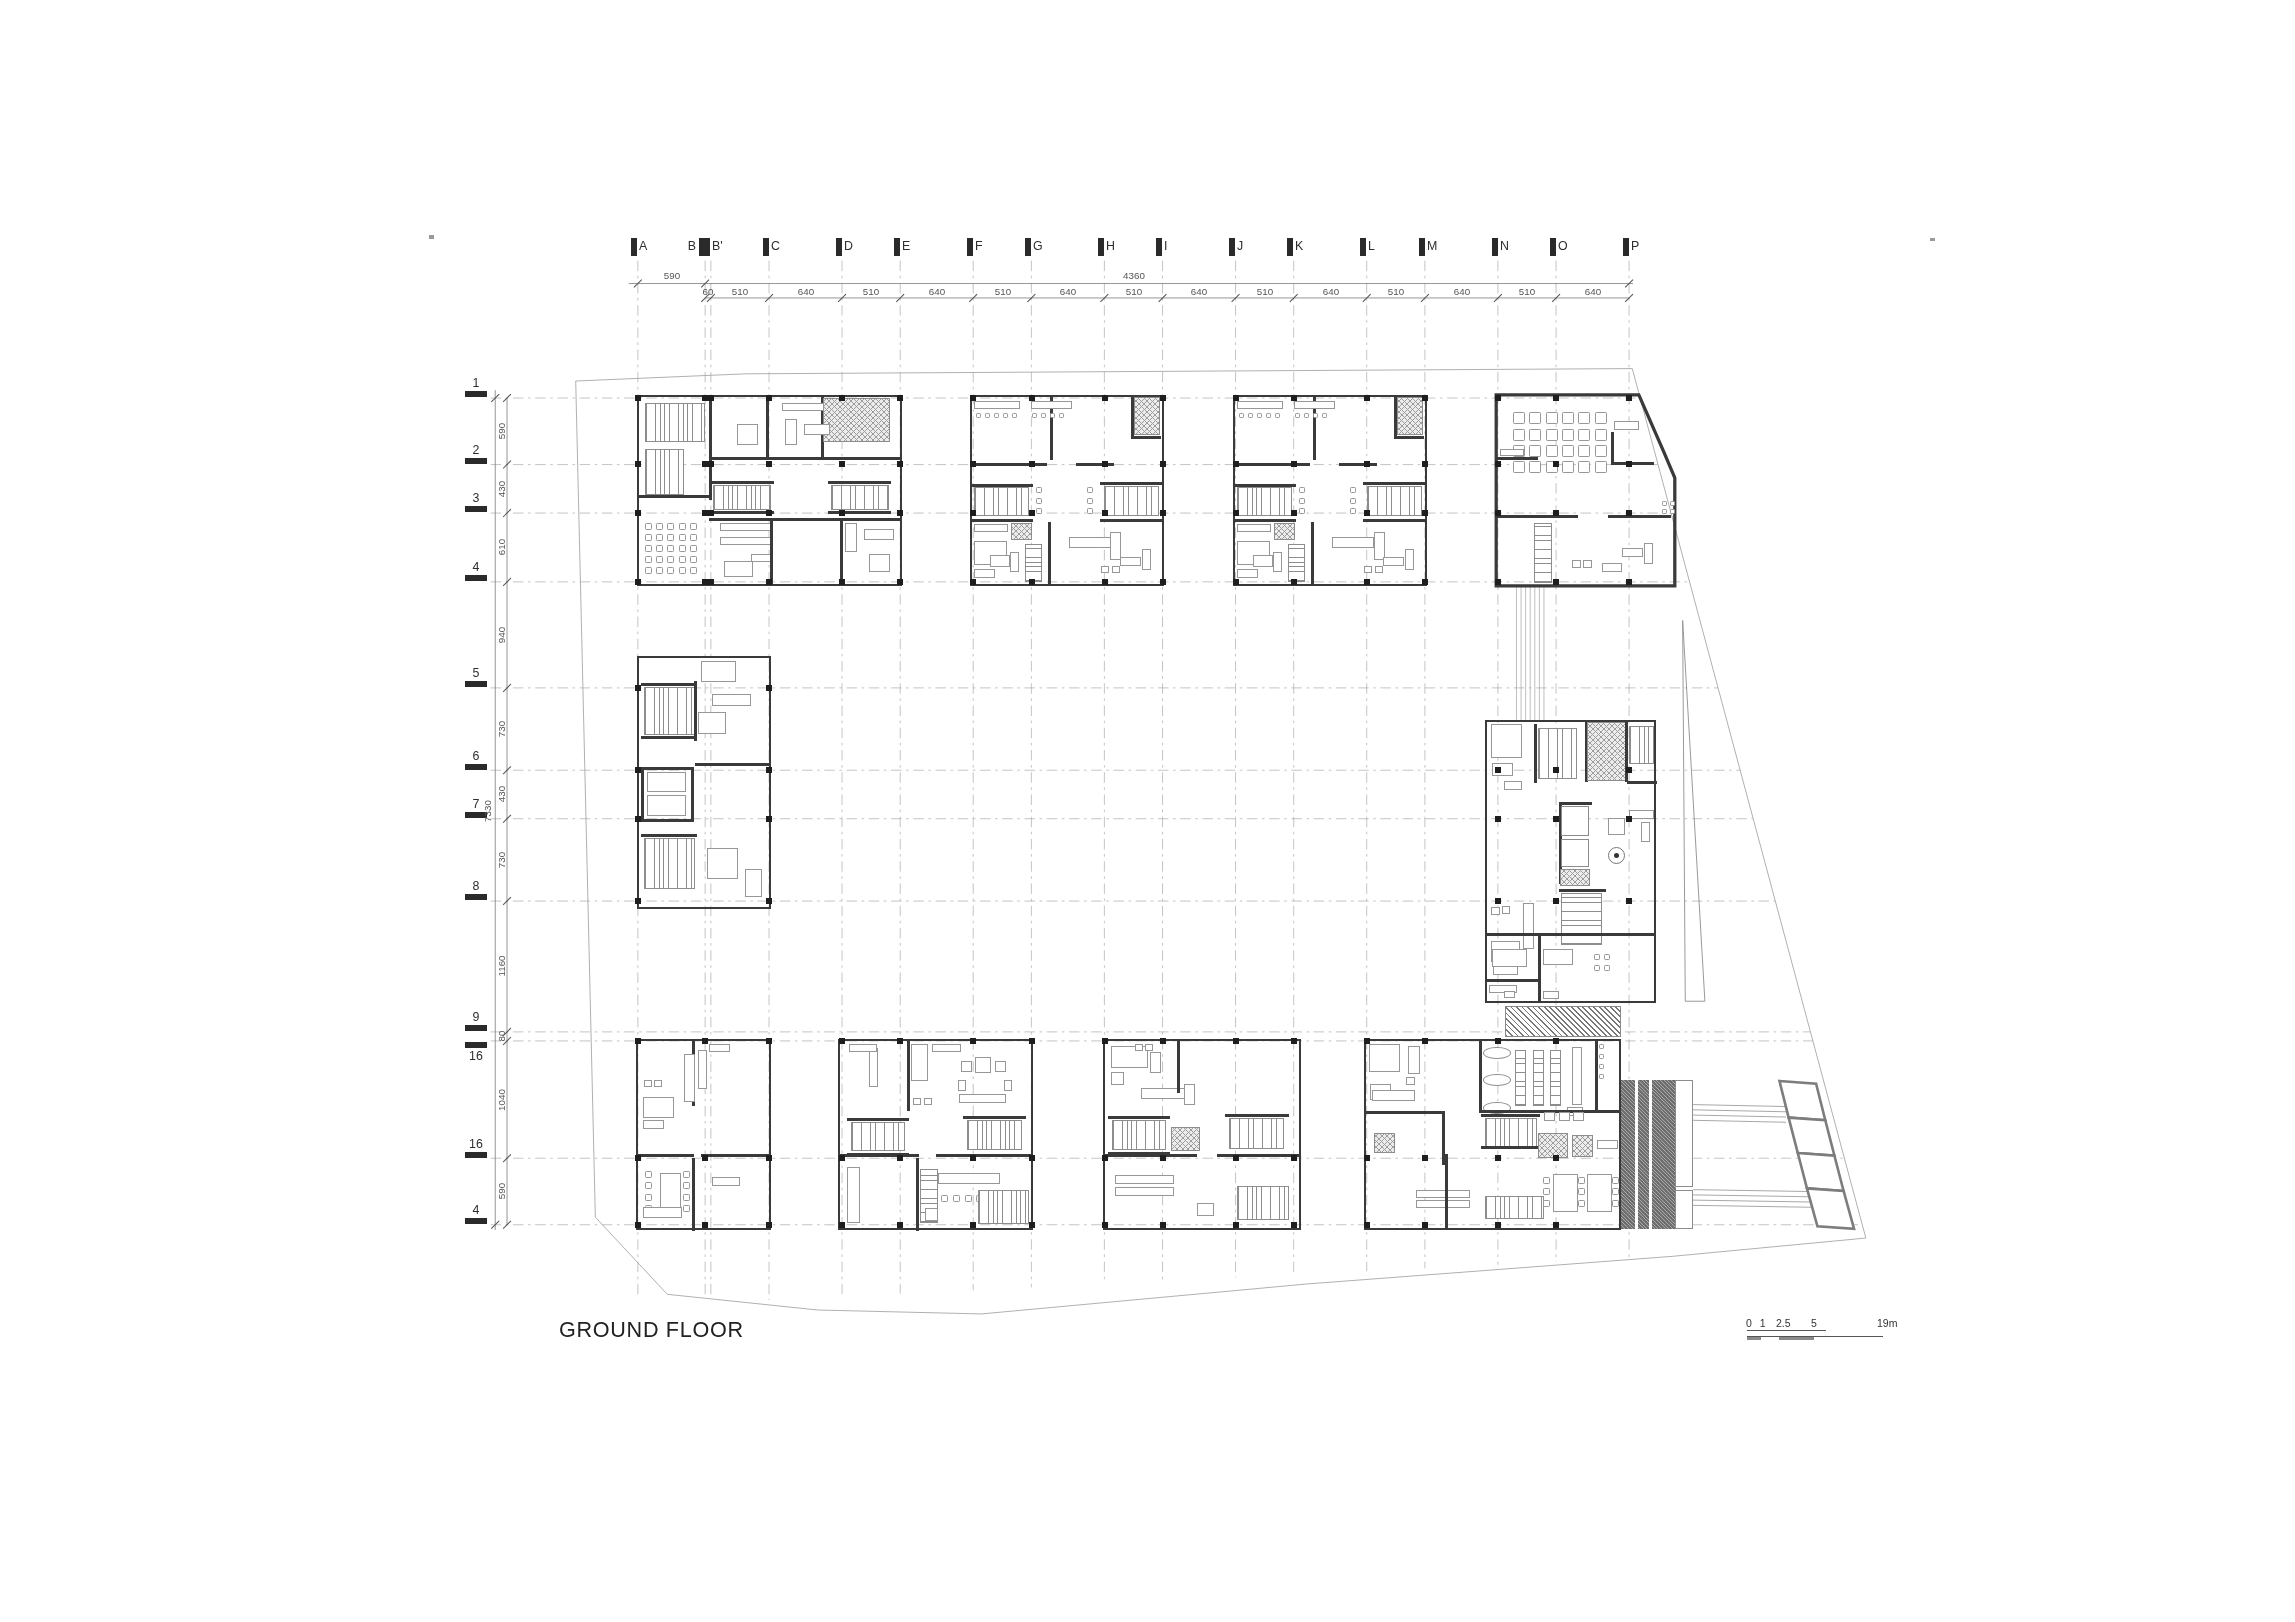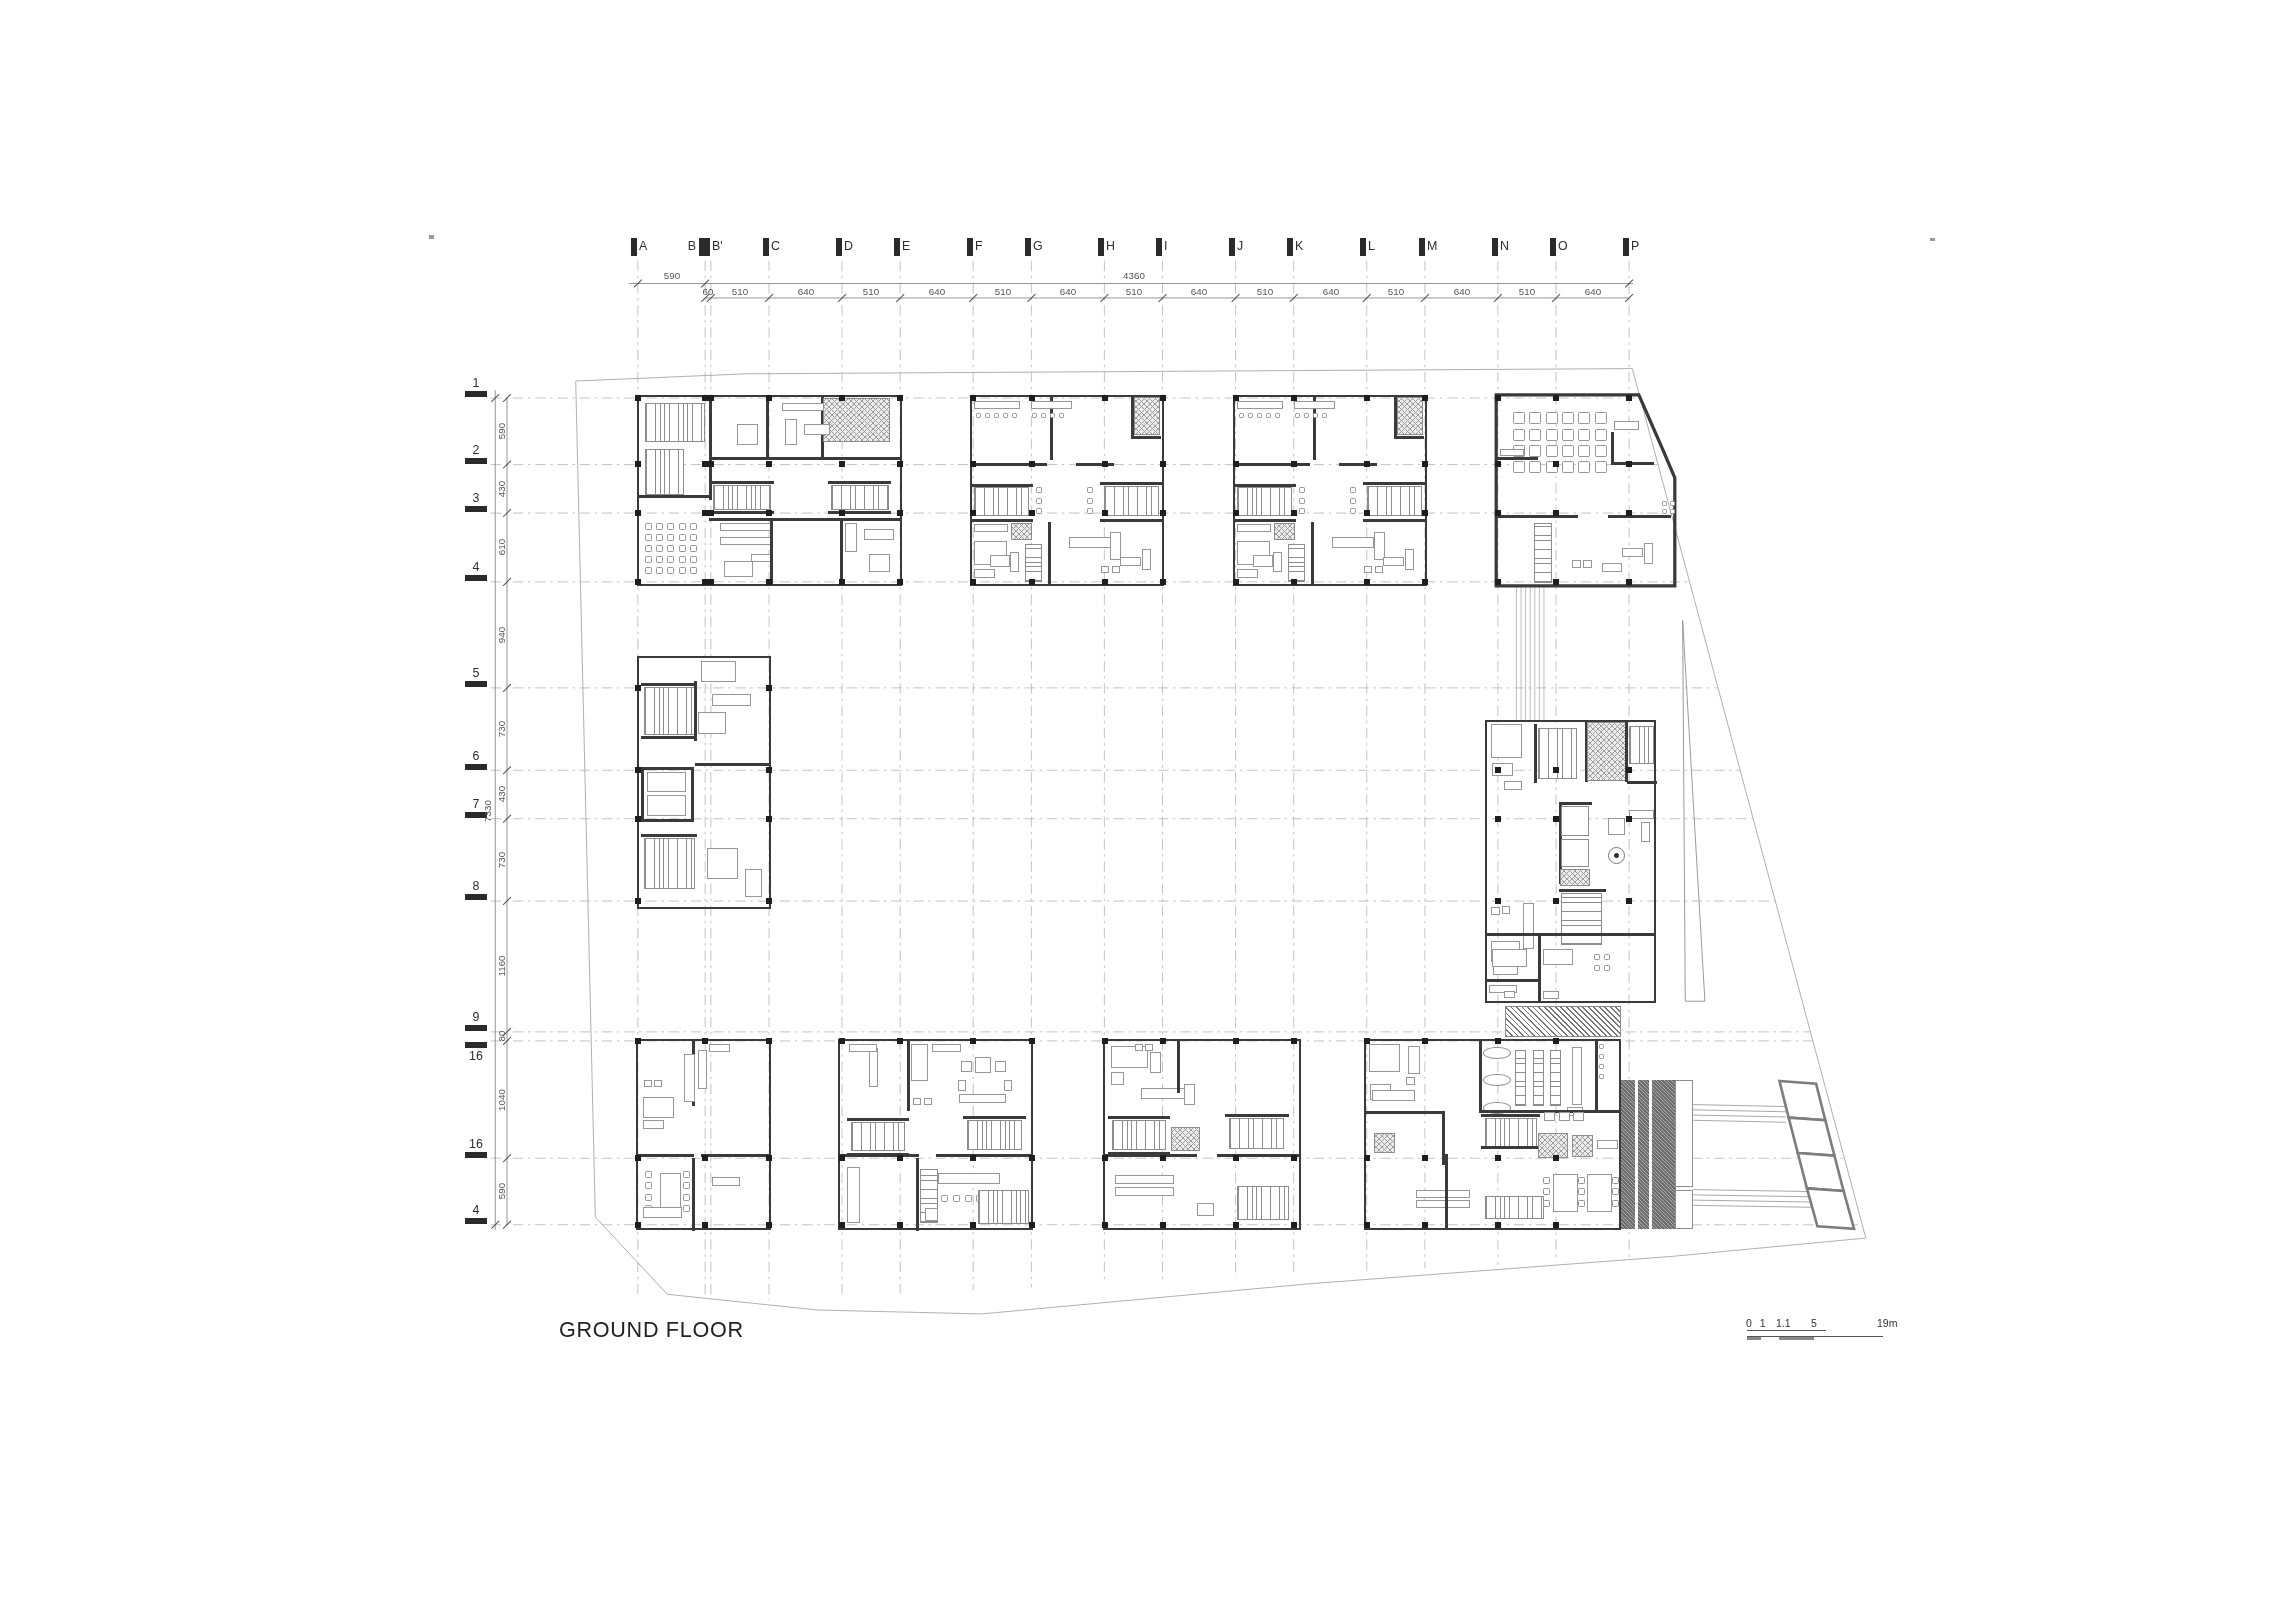--- a/index.html
+++ b/index.html
@@ -726,21 +726,21 @@
       <div class="t dim vdim" style="left: 501px; top: 966px;">1160</div>
       <div class="t dim vdim" style="left: 501px; top: 1036px;">80</div>
       <div class="t dim vdim" style="left: 501px; top: 1100px;">1040</div>
       <div class="t dim vdim" style="left: 501px; top: 1191px;">590</div>
       <div class="t dim vdim" style="left: 487px; top: 811px;">7330</div>
     </div>
   <div id="title" style="left:559px;top:1317px;">GROUND FLOOR</div>
   <div id="scalebar">
     <span class="sl" style="left:3.9px">0</span>
     <span class="sl" style="left:17.7px">1</span>
-    <span class="sl" style="left:34px">1.1</span>
+    <span class="sl" style="left:34px">2.5</span>
     <span class="sl" style="left:69px">5</span>
     <span class="sl" style="left:135px">19m</span>
     <div class="uline"></div>
     <div class="bline"></div>
     <div class="seg" style="left:5.2px;width:13.7px;"></div>
     <div class="seg" style="left:37px;width:35px;"></div>
   </div>
 </div>
 
 

